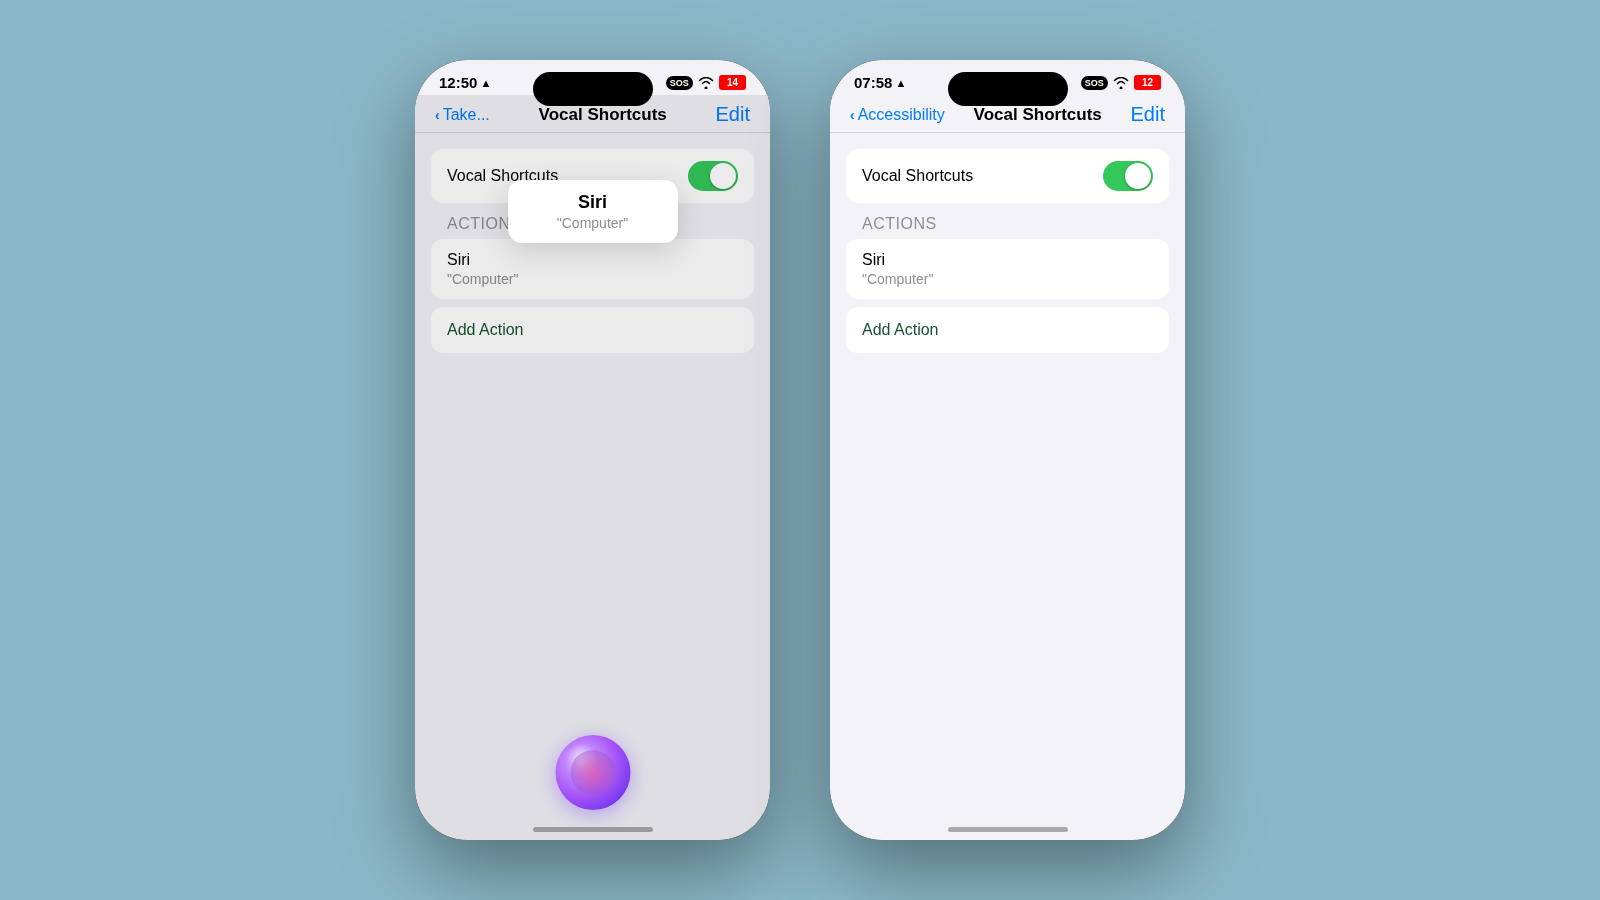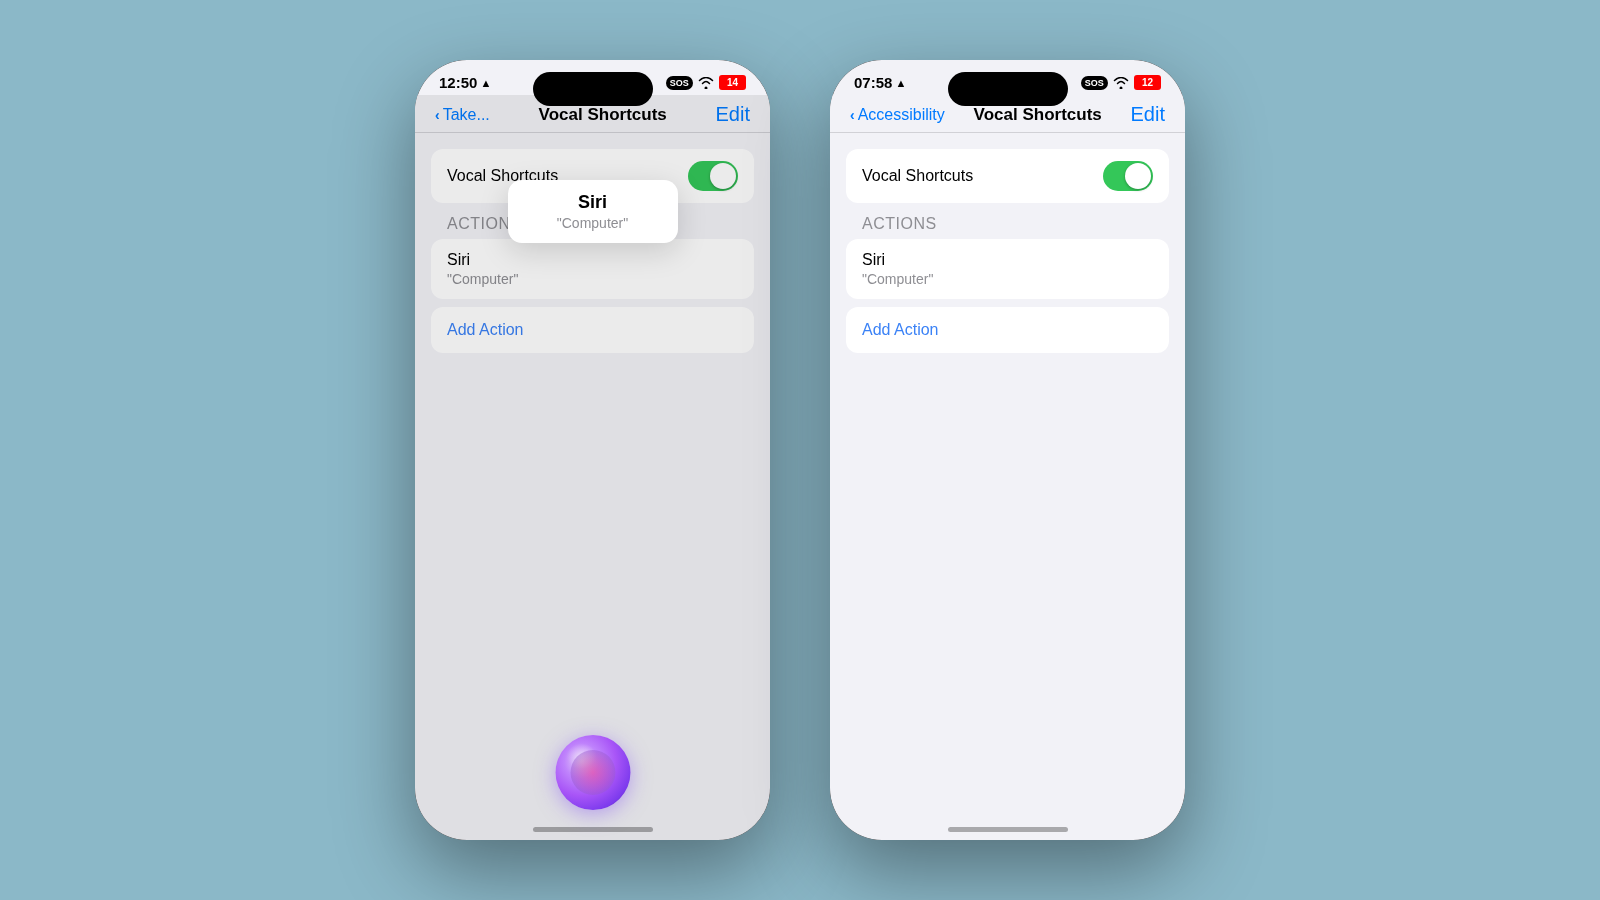--- a/index.html
+++ b/index.html
@@ -214,21 +214,21 @@
 
     
     .add-action-btn {
       background: #fff;
       margin: 8px 16px 0;
       border-radius: 12px;
       padding: 14px 16px;
     }
 
     .add-action-text {
-      color: #3b82f6;
+      color: #14532d;
       font-size: 16px;
     }
 
     
     .siri-tooltip {
       position: absolute;
       top: 85px;
       left: 50%;
       transform: translateX(-50%);
       background: #fff;

